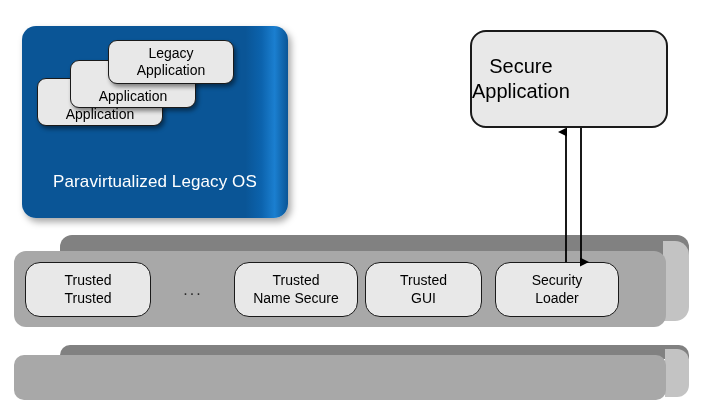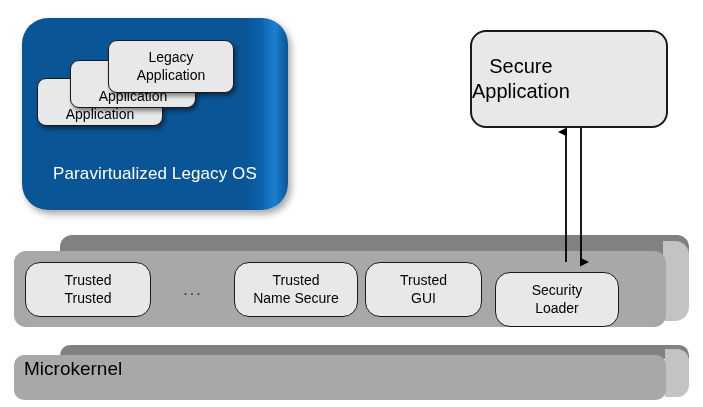--- a/index.html
+++ b/index.html
@@ -13,24 +13,24 @@
     height: 407px;
     background: #ffffff;
     font-family: "Liberation Sans", sans-serif;
     overflow: hidden;
   }
 
   
   .vm-box {
     position: absolute;
     left: 22px;
-    top: 18px;
+    top: 26px;
     width: 266px;
     height: 192px;
-    border-radius: 26px;
+    border-radius: 14px;
     background:
       linear-gradient(to right,
         #0a5596 0%,
         #0a5596 84%,
         #0c63ad 90%,
         #1b7fd0 95%,
         #0a5596 100%);
     box-shadow: 3px 4px 7px rgba(0,0,0,0.35);
   }
   .vm-label {
@@ -76,21 +76,21 @@
     width: 126px;
     height: 48px;
     z-index: 4;
     padding-bottom: 2px;
     align-items: flex-end;
   }
   .app-front {
     left: 108px;
     top: 40px;
     width: 126px;
-    height: 53px;
+    height: 44px;
     z-index: 5;
   }
 
   
   .secure-box {
     position: absolute;
     left: 470px;
     top: 30px;
     width: 198px;
     height: 98px;
@@ -295,27 +295,26 @@
     </span>
   </div>
 
   <div class="svc-box" style="left:365px; width:117px;">
     <span>
       <span>Trusted</span><br>
       <span>GUI</span>
     </span>
   </div>
 
-  <div class="svc-box" style="left:495px; width:124px;margin-top:10px;">
+  <div class="svc-box" style="left:495px; width:124px;">
     <span>
       <span>Security</span><br>
       <span>Loader</span>
     </span>
   </div>
 
   <div class="kernel-slab">
     <div class="top-face"></div>
     <div class="side-face"></div>
     <div class="front-face"></div>
   </div>
-  <div class="kernel-label">Microkernel</div>
 
 </div>
 
 </body></html>

